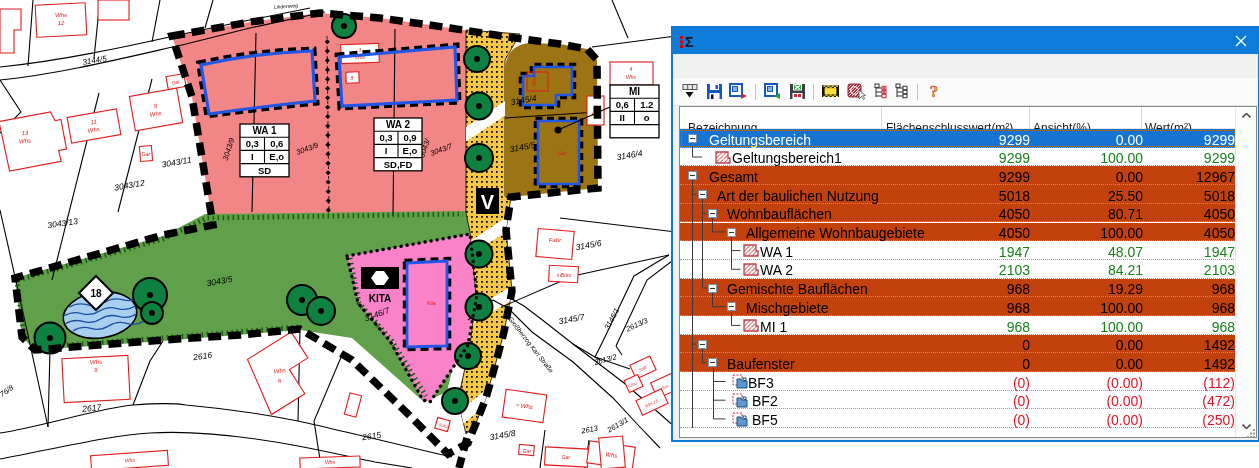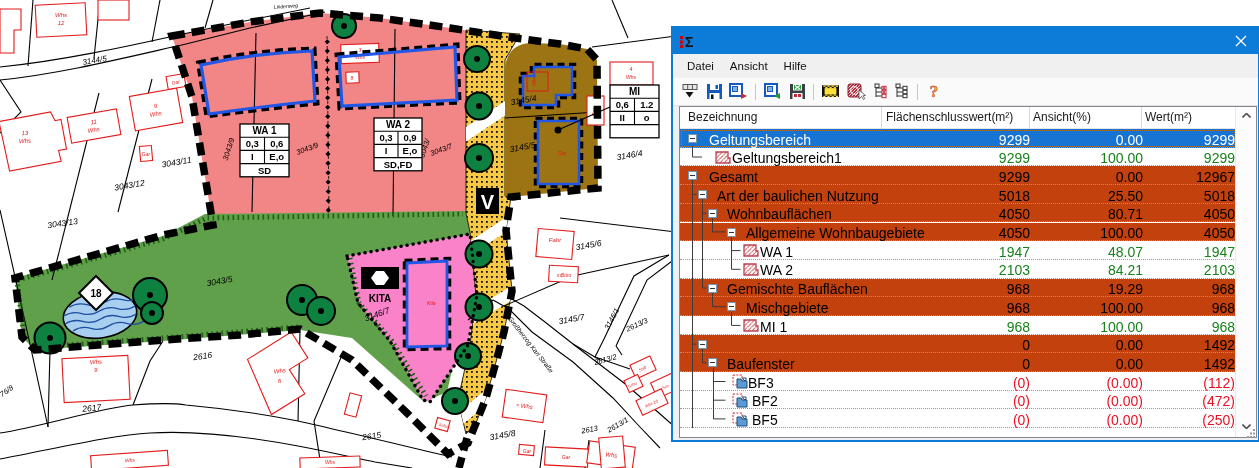--- a/index.html
+++ b/index.html
@@ -10,21 +10,21 @@
 .ttxt{margin-left:7px;font-size:11.5px}
 .tclose{position:absolute;right:11px;top:7px;display:inline-flex}
 .mbar{position:absolute;left:0;top:26px;width:100%;height:24px;background:#f0f0f0;font-size:11.5px;color:#111;display:flex;align-items:center}
 .mbar span{padding:0 8px}
 .mbar span:first-child{padding-left:14px}
 .tools{position:absolute;left:0;top:50px;width:100%;height:28px;background:#fafafa;border-bottom:1px solid #e2e2e2;display:flex;align-items:center;padding-left:6px}
 .tico{display:inline-flex;margin:0 3.2px}
 .tsep{display:inline-block;width:1px;height:16px;background:#c6c6c6;margin:0 4px}
 .tbl{position:absolute;left:6px;top:78px;width:578px;height:332px;background:#fff;border:1px solid #828790}
 .thead{position:absolute;left:0;top:0;width:100%;height:22px;background:#fff;border-bottom:1px solid #e5e5e5;font-size:12px;color:#1a1a1a}
-.thead span{position:absolute;top:3px}
+.thead span{position:absolute;top:14px}
 .h0{left:8px}.h1{left:206px}.h2{left:353px}.h3{left:465px}
 .thead .cs{position:absolute;top:0;width:1px;height:22px;background:#d9d9d9}
 .rows{position:absolute;left:0;top:22px;width:556px;height:300px}
 .r{position:absolute;left:0;width:556px;height:18.7px;background:#fff;border-bottom:1px dotted #9a9a9a;font-size:14px;color:#000}
 .r.par{background:#c2410c}
 .r.sel{background:#1874d2;color:#fff;outline:1px dotted #b5722a;outline-offset:-2px}
 .r.grn .v{color:#17821c}
 .r.red .v{color:#e81123}
 .ic{position:absolute;top:0;height:100%}
 .nm{position:absolute;top:2.5px;white-space:nowrap}
@@ -421,25 +421,20 @@
             <text x="5" y="12.5" font-family="Liberation Sans, sans-serif" font-size="14" font-weight="bold" fill="#15151f">Σ</text>
           </svg>
         </span>
 <span class="tclose">
           <svg width="12" height="12" viewBox="0 0 12 12">
             <path d="M1,1 L11,11 M11,1 L1,11" stroke="#fff" stroke-width="1.3"></path>
           </svg>
         </span>
 </div>
 
-<div class="mbar">
-        <span>Datei</span>
-        <span>Ansicht</span>
-        <span>Hilfe</span>
-      </div>
 
 <div class="tools">
 <span class="tico">
           <svg width="17" height="17" viewBox="0 0 17 17">
             <rect x="1" y="1.5" width="14" height="5" fill="#e8e8e8" stroke="#555"></rect>
             <line x1="5.7" y1="1.5" x2="5.7" y2="6.5" stroke="#555"></line>
             <line x1="10.4" y1="1.5" x2="10.4" y2="6.5" stroke="#555"></line>
             <path d="M3.5,9 L11.5,9 7.5,14.5 Z" fill="#111"></path>
           </svg>
         </span>

